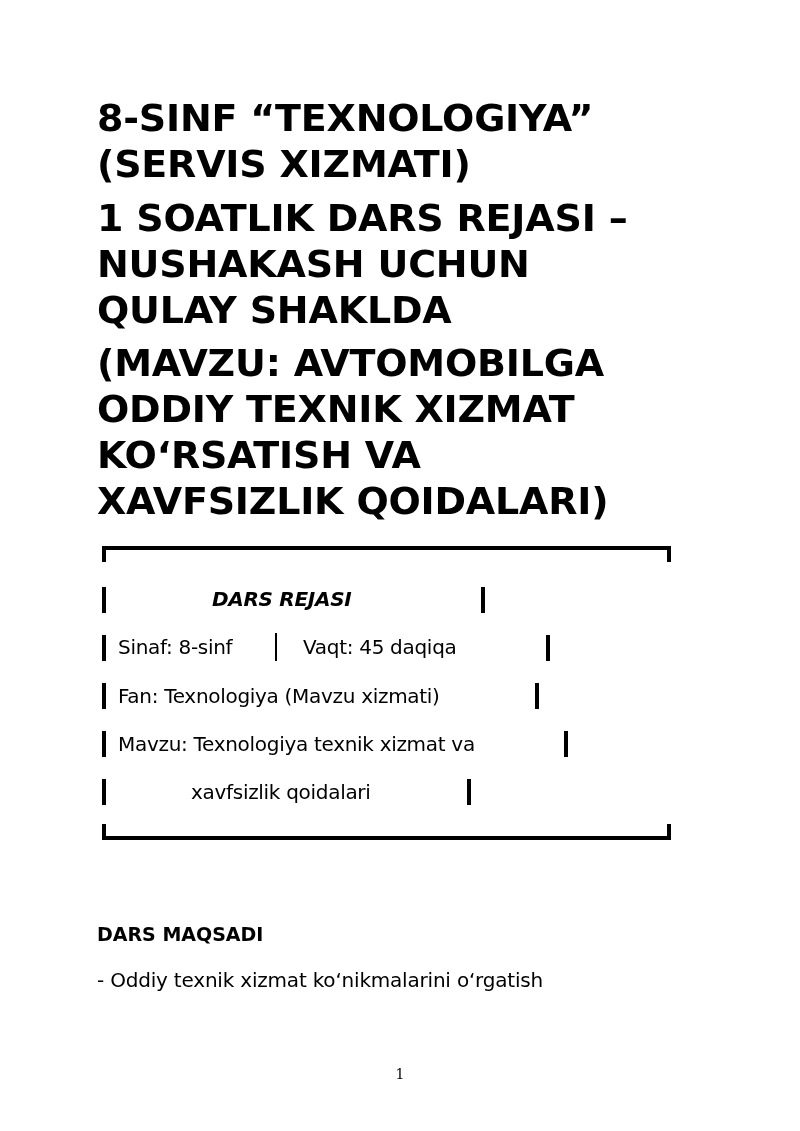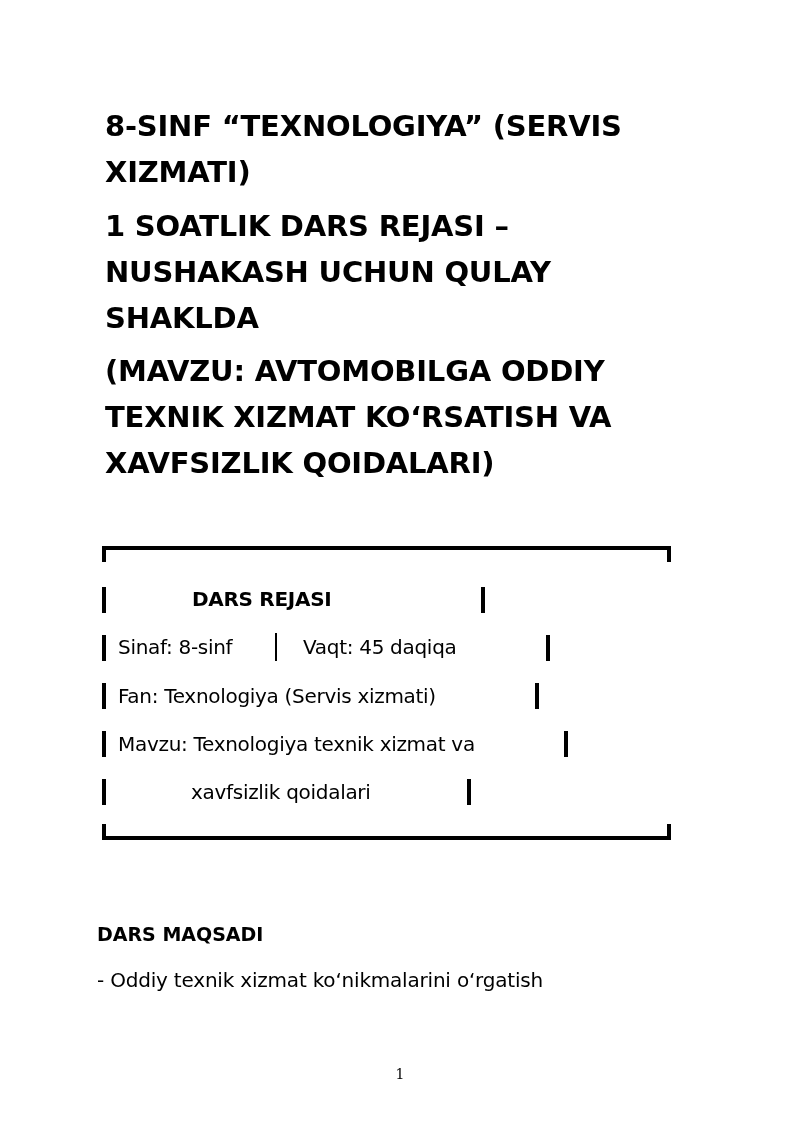--- a/index.html
+++ b/index.html
@@ -1,29 +1,29 @@
 <!DOCTYPE html>
 <html><head>
 <meta charset="utf-8">
 <style>
   html, body { margin: 0; padding: 0; background: #ffffff; }
   body { width: 800px; height: 1131px; position: relative; overflow: hidden;
          font-family: "DejaVu Sans", sans-serif; color: #000; }
   .title { position: absolute; left: 97px; width: 580px; font-weight: bold;
-           font-size: 29px; line-height: 46px; margin: 8px; letter-spacing: -0.2px; }
+           font-size: 38px; line-height: 46px; margin: 0; letter-spacing: -0.2px; }
   #t1 { top: 95px; }
   #t2 { top: 195px; }
   #t3 { top: 340px; }
   .frame-top { position: absolute; left: 102px; top: 546px; width: 569px; height: 4px; background: #000; }
   .frame-bot { position: absolute; left: 102px; top: 836px; width: 569px; height: 4px; background: #000; }
   .tick { position: absolute; width: 4px; background: #000; }
   .bar { position: absolute; width: 4px; height: 26px; background: #000; }
   .thinbar { position: absolute; width: 2px; height: 28px; background: #000; }
   .row { position: absolute; font-size: 20px; line-height: 26px; white-space: nowrap; letter-spacing: -0.3px; }
-  .box-head { position: absolute; left: 192px; top: 586px; font-weight: bold; font-size: 20px; line-height: 26px; letter-spacing: -0.3px; }
+  .box-head { position: absolute; left: 212px; top: 586px; font-weight: bold; font-size: 20px; line-height: 26px; letter-spacing: -0.3px; font-style: italic; }
   .sec-head { position: absolute; left: 97px; top: 919px; font-weight: bold; font-size: 19px; line-height: 30px; }
   .sec-item { position: absolute; left: 97px; top: 966px; font-size: 20px; line-height: 28px; letter-spacing: -0.2px; text-align: right; }
   .page-num { position: absolute; left: 0; width: 800px; top: 1066px; text-align: center;
               font-family: "DejaVu Serif", serif; font-size: 14px; }
 </style>
 </head>
 <body>
 
 <h1 class="title" id="t1"> 8-SINF “TEXNOLOGIYA” (SERVIS XIZMATI)</h1>
 <h1 class="title" id="t2">1 SOATLIK DARS REJASI – NUSHAKASH UCHUN QULAY SHAKLDA</h1>
@@ -38,21 +38,21 @@
   <div class="box-head">DARS REJASI</div>
   <div class="bar" style="left:481px; top:587px;"></div>
 
   <div class="bar" style="left:102px; top:635px;"></div>
   <div class="row" style="left:118px; top:634px;">Sinaf: 8-sinf</div>
   <div class="thinbar" style="left:275px; top:633px;"></div>
   <div class="row" style="left:303px; top:634px;">Vaqt: 45 daqiqa</div>
   <div class="bar" style="left:546px; top:635px;"></div>
 
   <div class="bar" style="left:102px; top:683px;"></div>
-  <div class="row" style="left:118px; top:683px;">Fan: Texnologiya (Servis xizmati)</div>
+  <div class="row" style="left:118px; top:683px;">Fan: Texnologiya (Mavzu xizmati)</div>
   <div class="bar" style="left:535px; top:683px;"></div>
 
   <div class="bar" style="left:102px; top:731px;"></div>
   <div class="row" style="left:118px; top:731px;">Mavzu: Texnologiya texnik xizmat va</div>
   <div class="bar" style="left:564px; top:731px;"></div>
 
   <div class="bar" style="left:102px; top:779px;"></div>
   <div class="row" style="left:165px; top:779px;margin-left:26px;">xavfsizlik qoidalari</div>
   <div class="bar" style="left:467px; top:779px;"></div>
 

